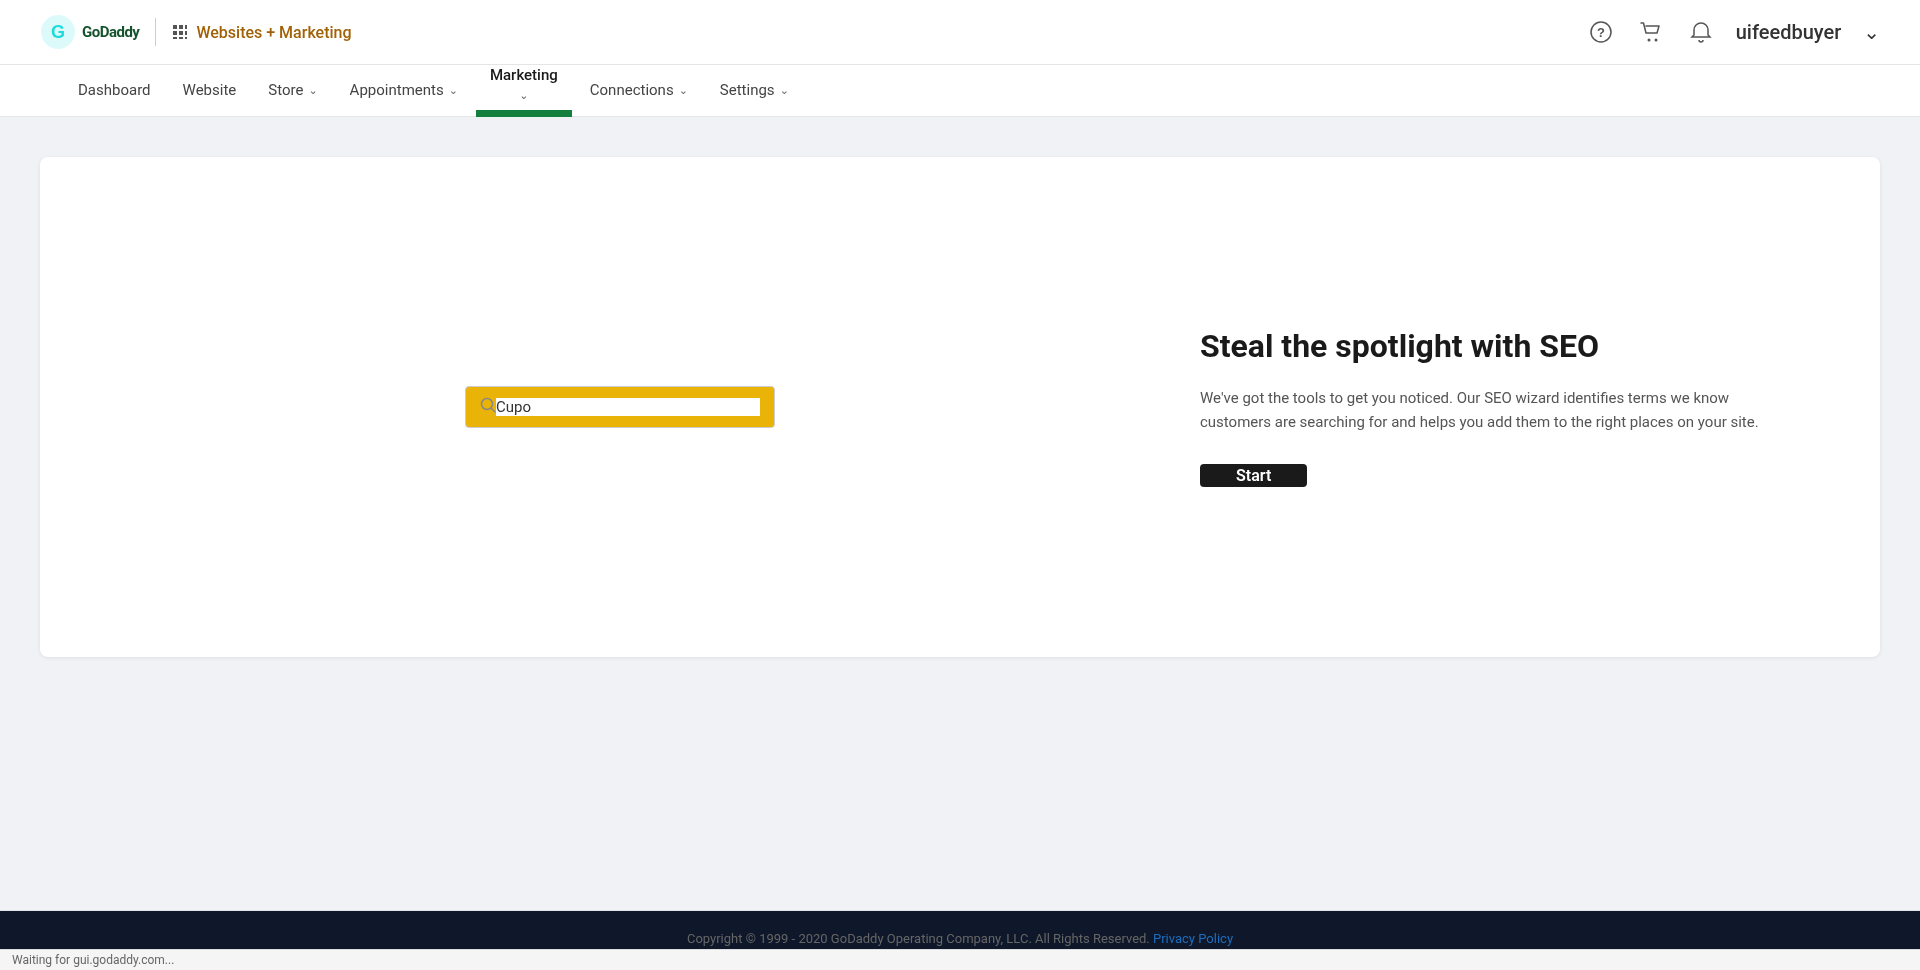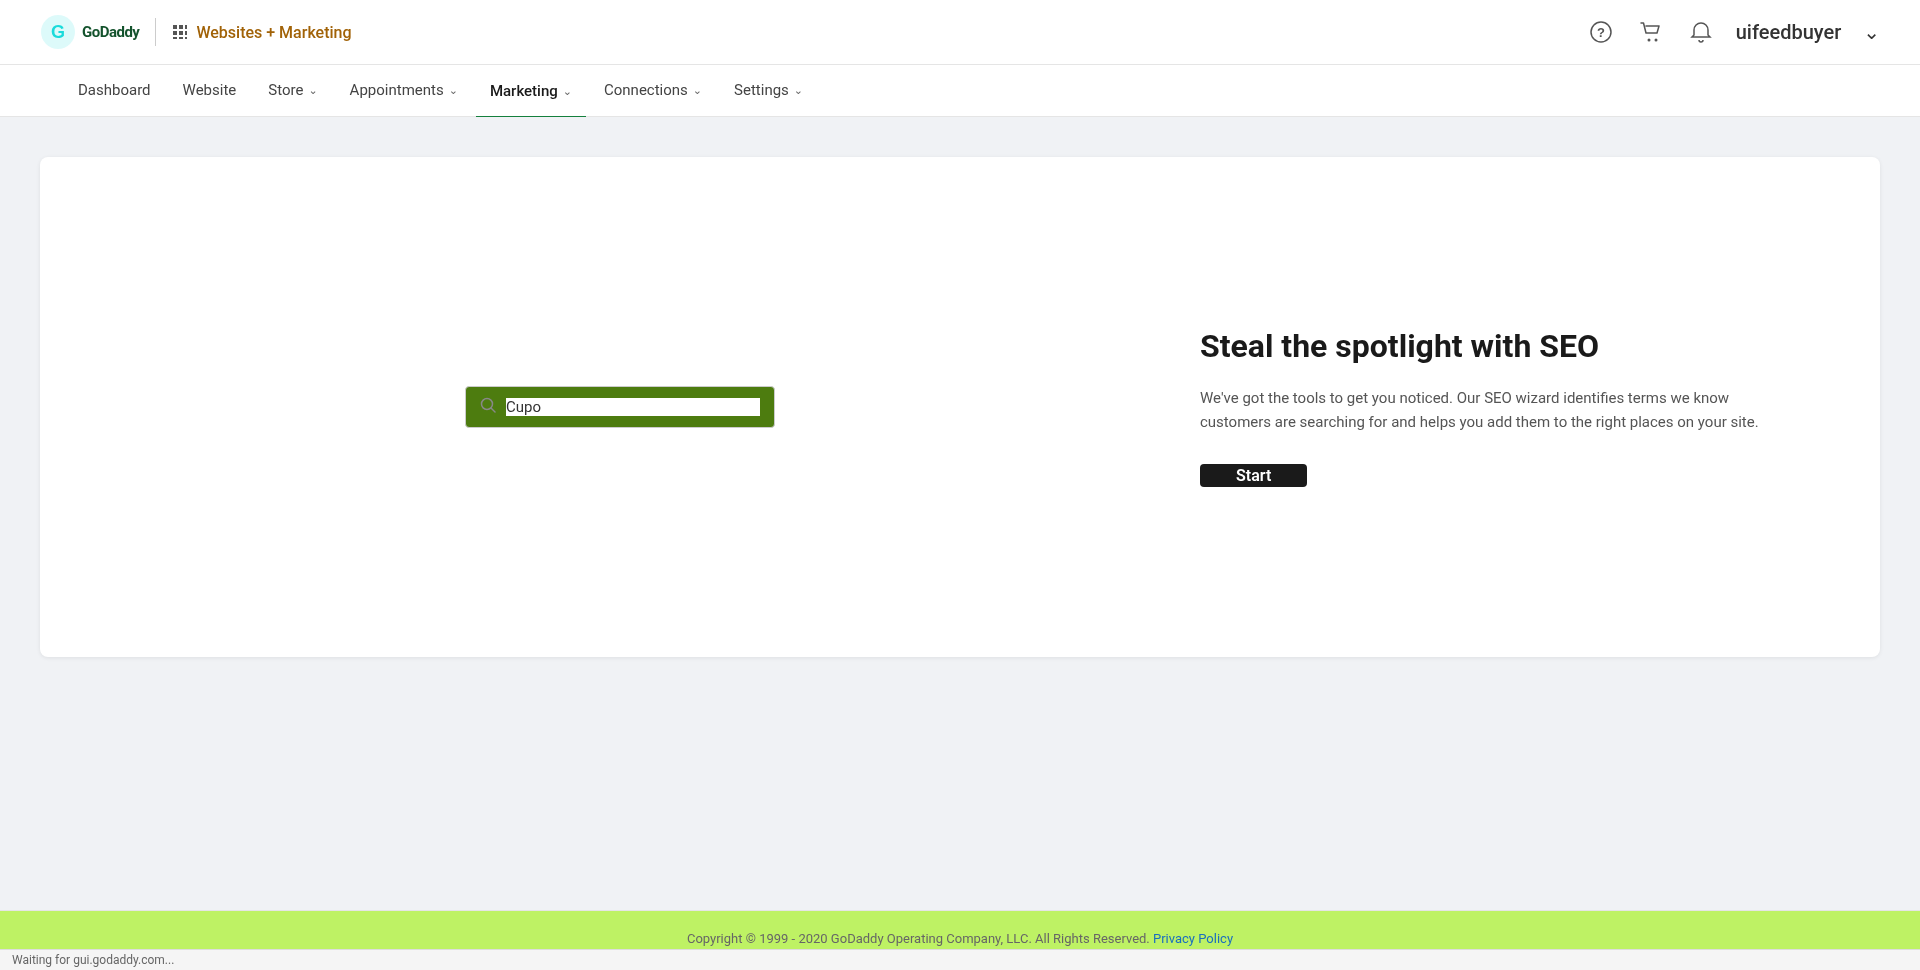--- a/index.html
+++ b/index.html
@@ -114,22 +114,23 @@
       color: #444;
       cursor: pointer;
       text-decoration: none;
       border-bottom: 3px solid transparent;
       position: relative;
       top: 1px;
     }
 
     .nav-item.active {
       color: #1a1a1a;
-      border-bottom: 1px solid #15803d;
+      border-bottom: 7px solid #15803d;
       font-weight: 500;
+      flex-direction: column;
     }
 
     .nav-chevron {
       font-size: 11px;
       color: #666;
     }
 
     
     .main-content {
       padding: 40px;
@@ -156,22 +157,21 @@
       min-width: 300px;
     }
 
     .search-input-wrapper {
       display: flex;
       align-items: center;
       border: 1px solid #ccc;
       border-radius: 4px;
       padding: 10px 14px;
       width: 310px;
-      background: #4d7c0f;
-      gap: 10px;
+      background: #eab308;
     }
 
     .search-icon-inline {
       color: #888;
       font-size: 16px;
       flex-shrink: 0;
     }
 
     .search-input {
       border: none;
@@ -214,21 +214,21 @@
       font-family: inherit;
     }
 
     
     .footer {
       text-align: center;
       padding: 20px;
       font-size: 13px;
       color: #666;
       border-top: 1px solid #e5e5e5;
-      background: #bef264;
+      background: #0f172a;
     }
 
     .footer a {
       color: #1a6ebf;
       text-decoration: none;
     }
 
     
     .status-bar {
       position: fixed;

